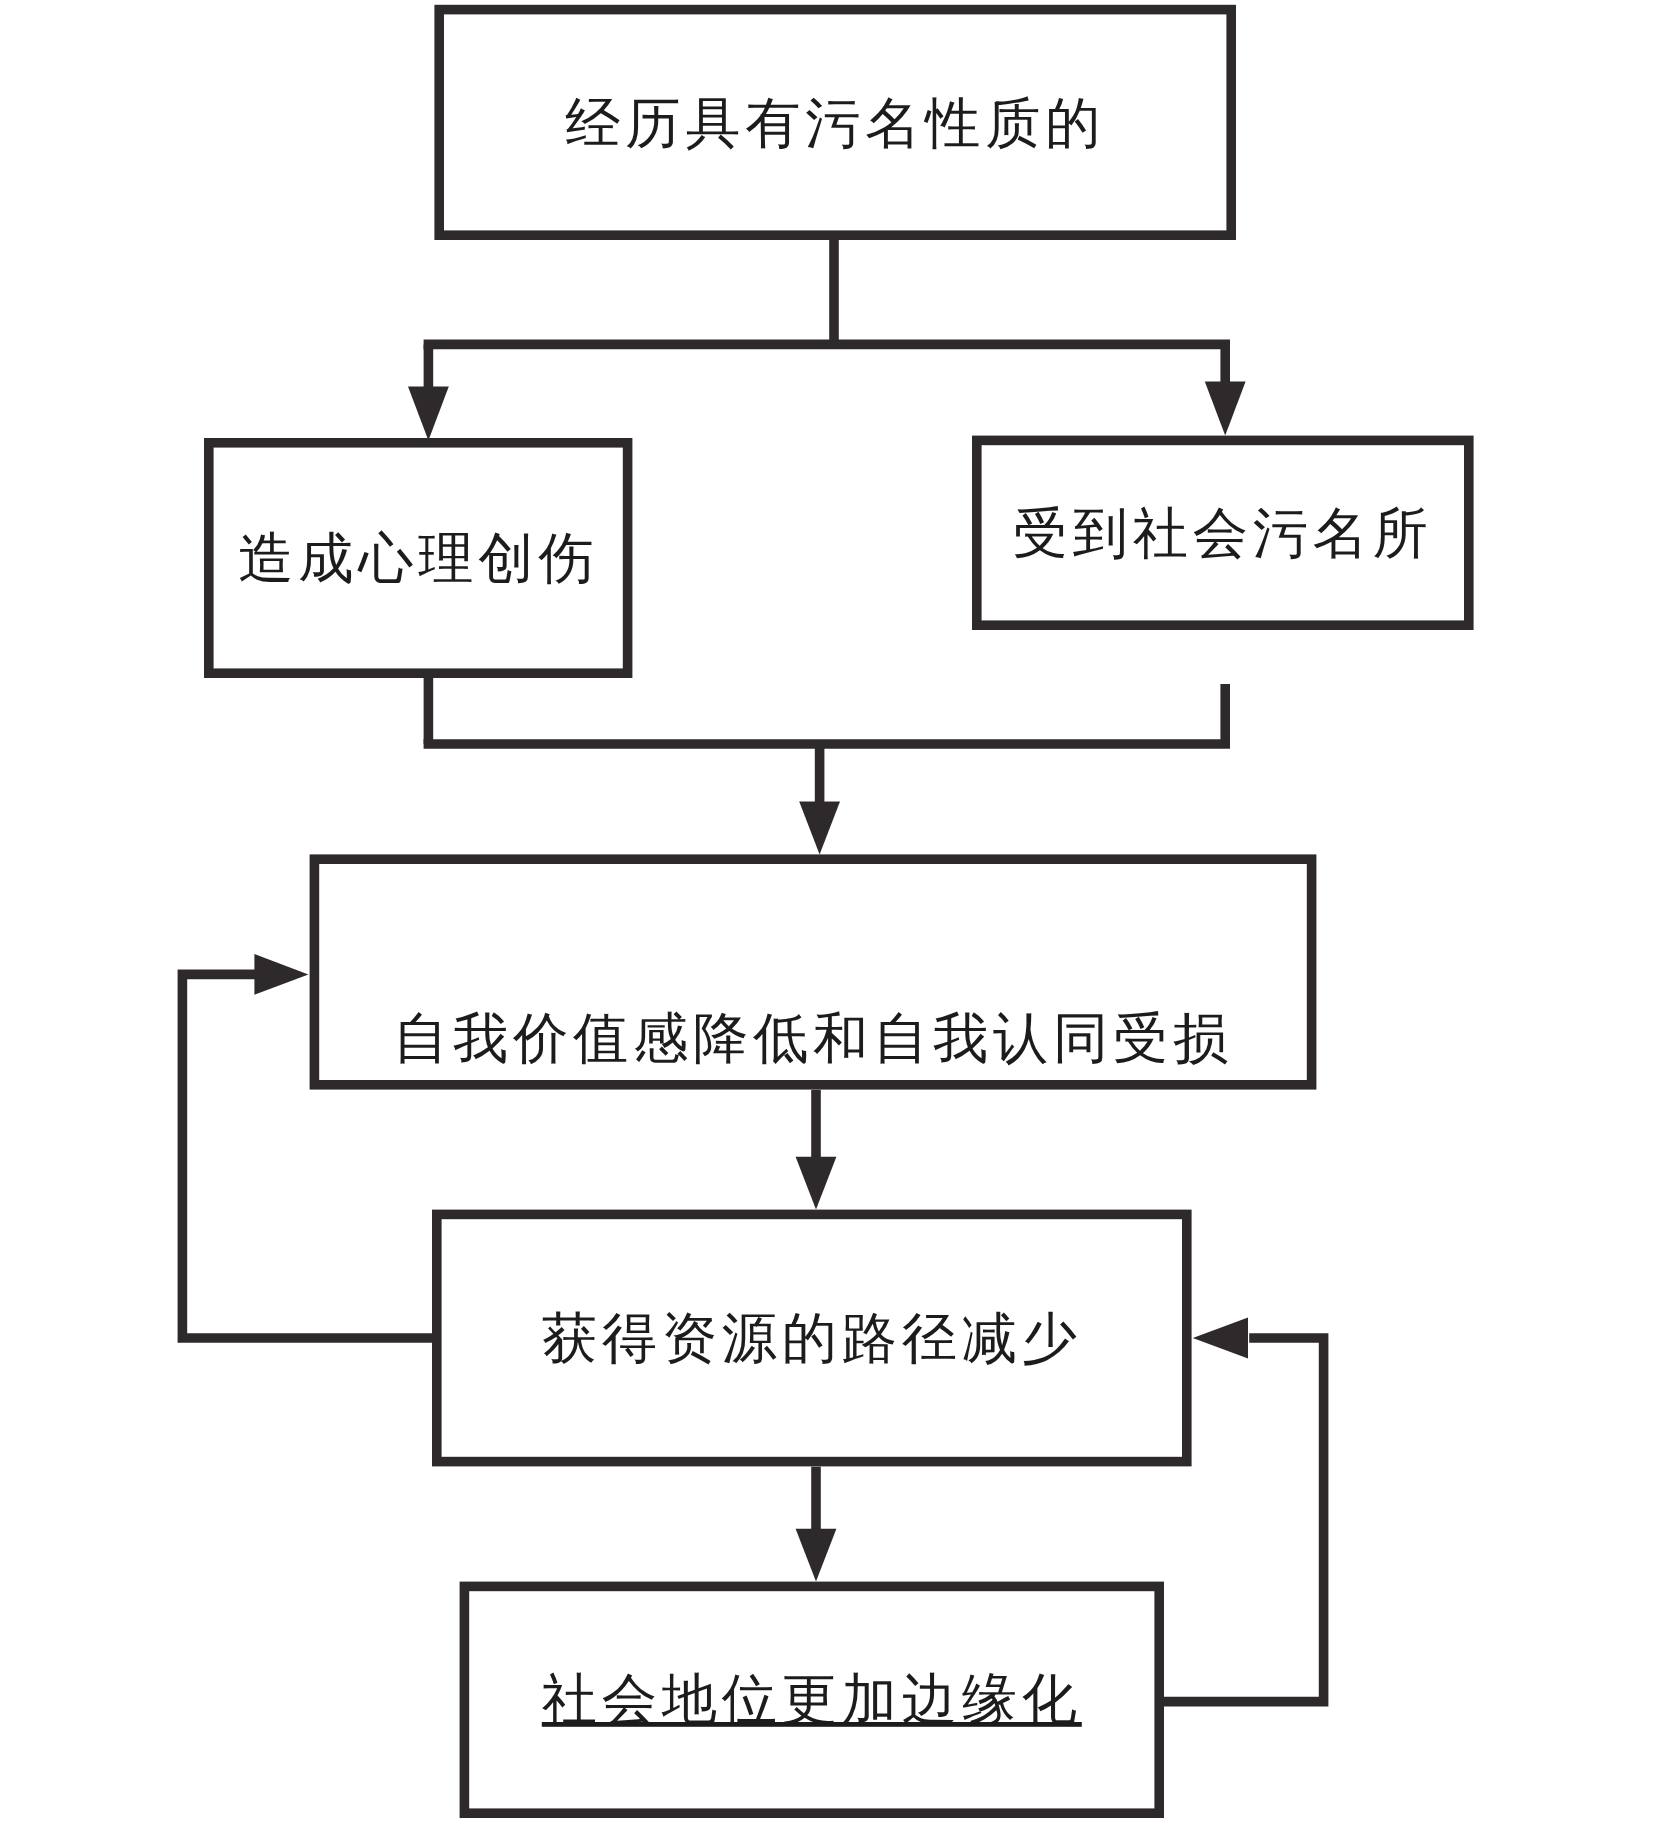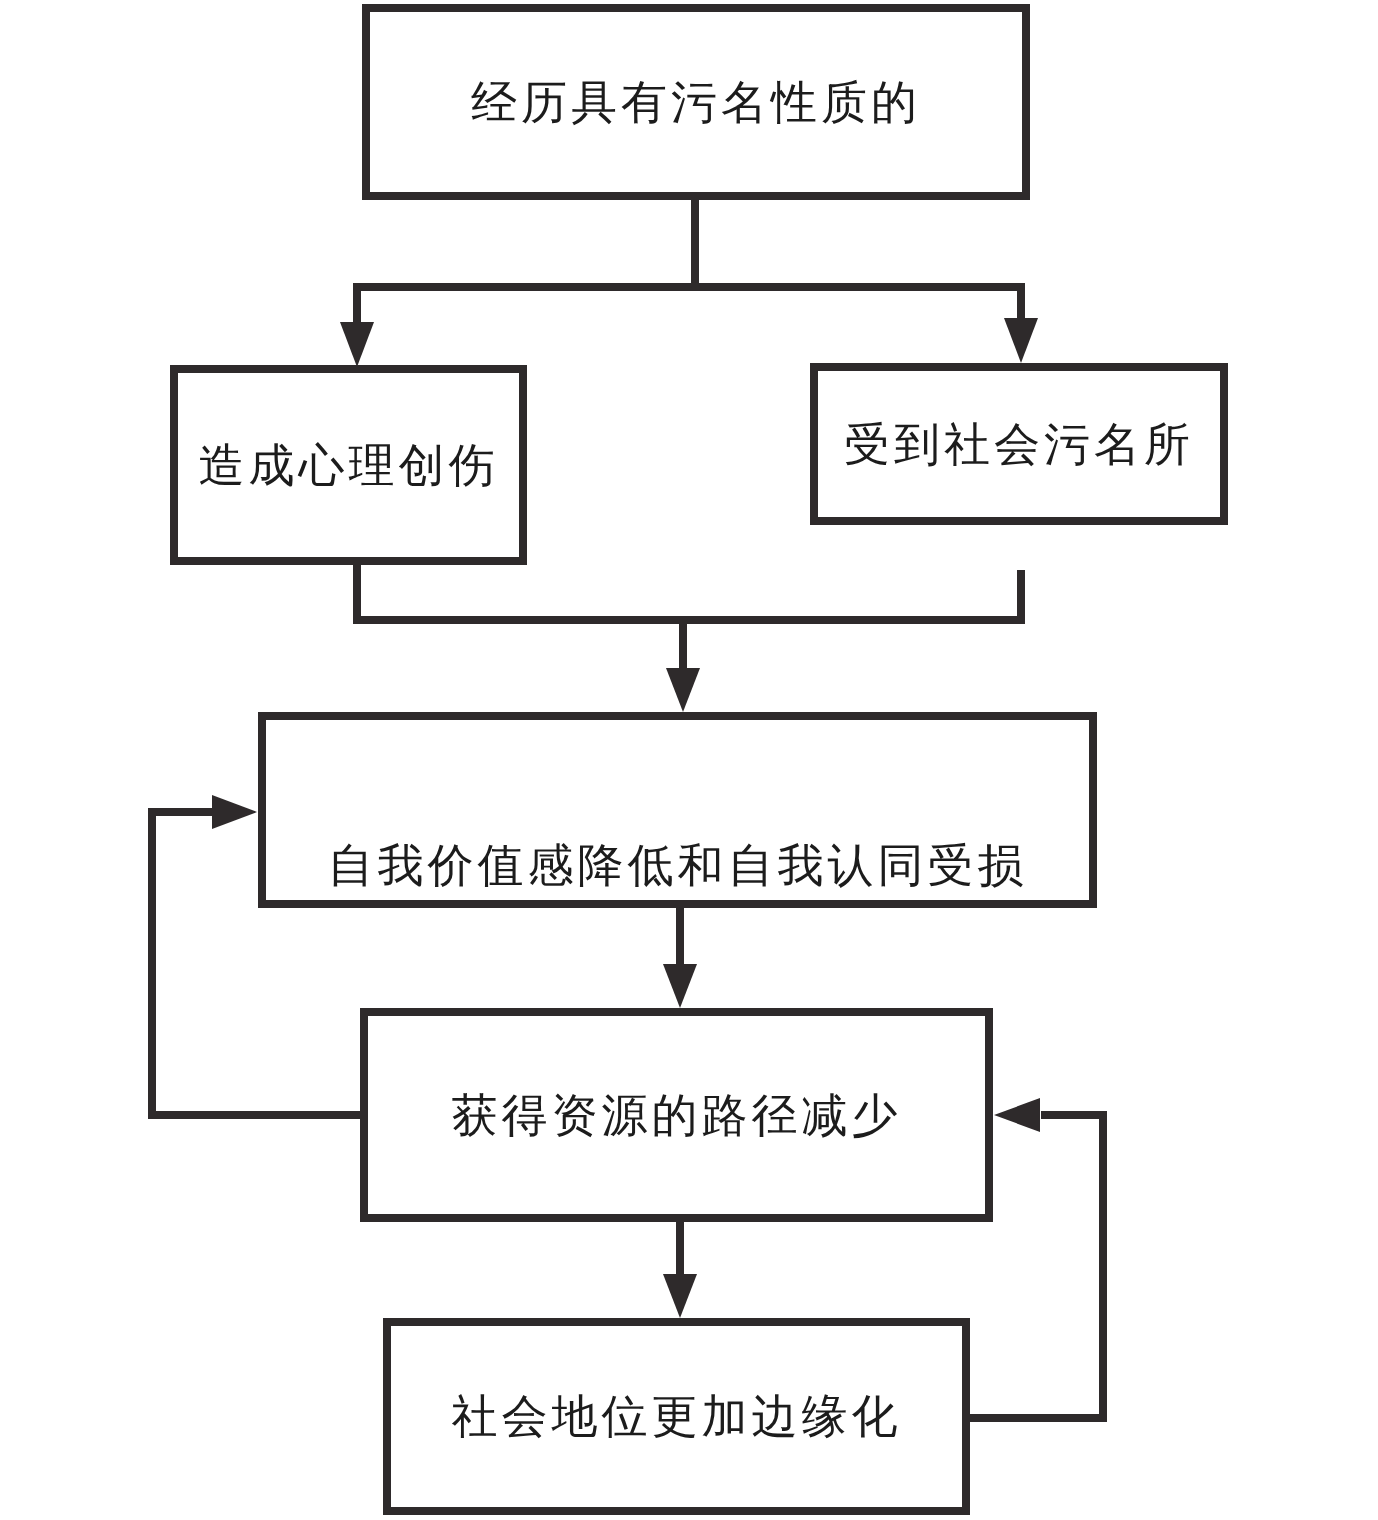--- a/index.html
+++ b/index.html
@@ -40,21 +40,21 @@
   .node span {
     display: block;
     white-space: nowrap;
   }
   
   #node-trauma-event       { left: 362px; top: 4px;    width: 668px; height: 196px; align-items: center; }
   #node-psych-trauma       { left: 170px; top: 365px;  width: 357px; height: 200px; }
   #node-stigma-impact      { left: 810px; top: 363px;  width: 418px; height: 162px; }
   #node-self-worth         { left: 258px; top: 712px;  width: 839px; height: 196px; justify-content: flex-end; }
   #node-social-integration { left: 360px; top: 1008px; width: 633px; height: 214px; }
-  #node-marginalization    { left: 383px; top: 1318px; width: 587px; height: 197px; }
+  #node-marginalization    { left: 383px; top: 1318px; width: 587px; height: 197px; text-decoration: underline; }
 </style>
 </head>
 <body>
 
 <div class="canvas">
 
   <svg class="wires" viewBox="0 0 1378 1520">
     <g stroke="#2e2a2b" stroke-width="8" fill="none">
 
       <path d="M695,200 V287"></path>

